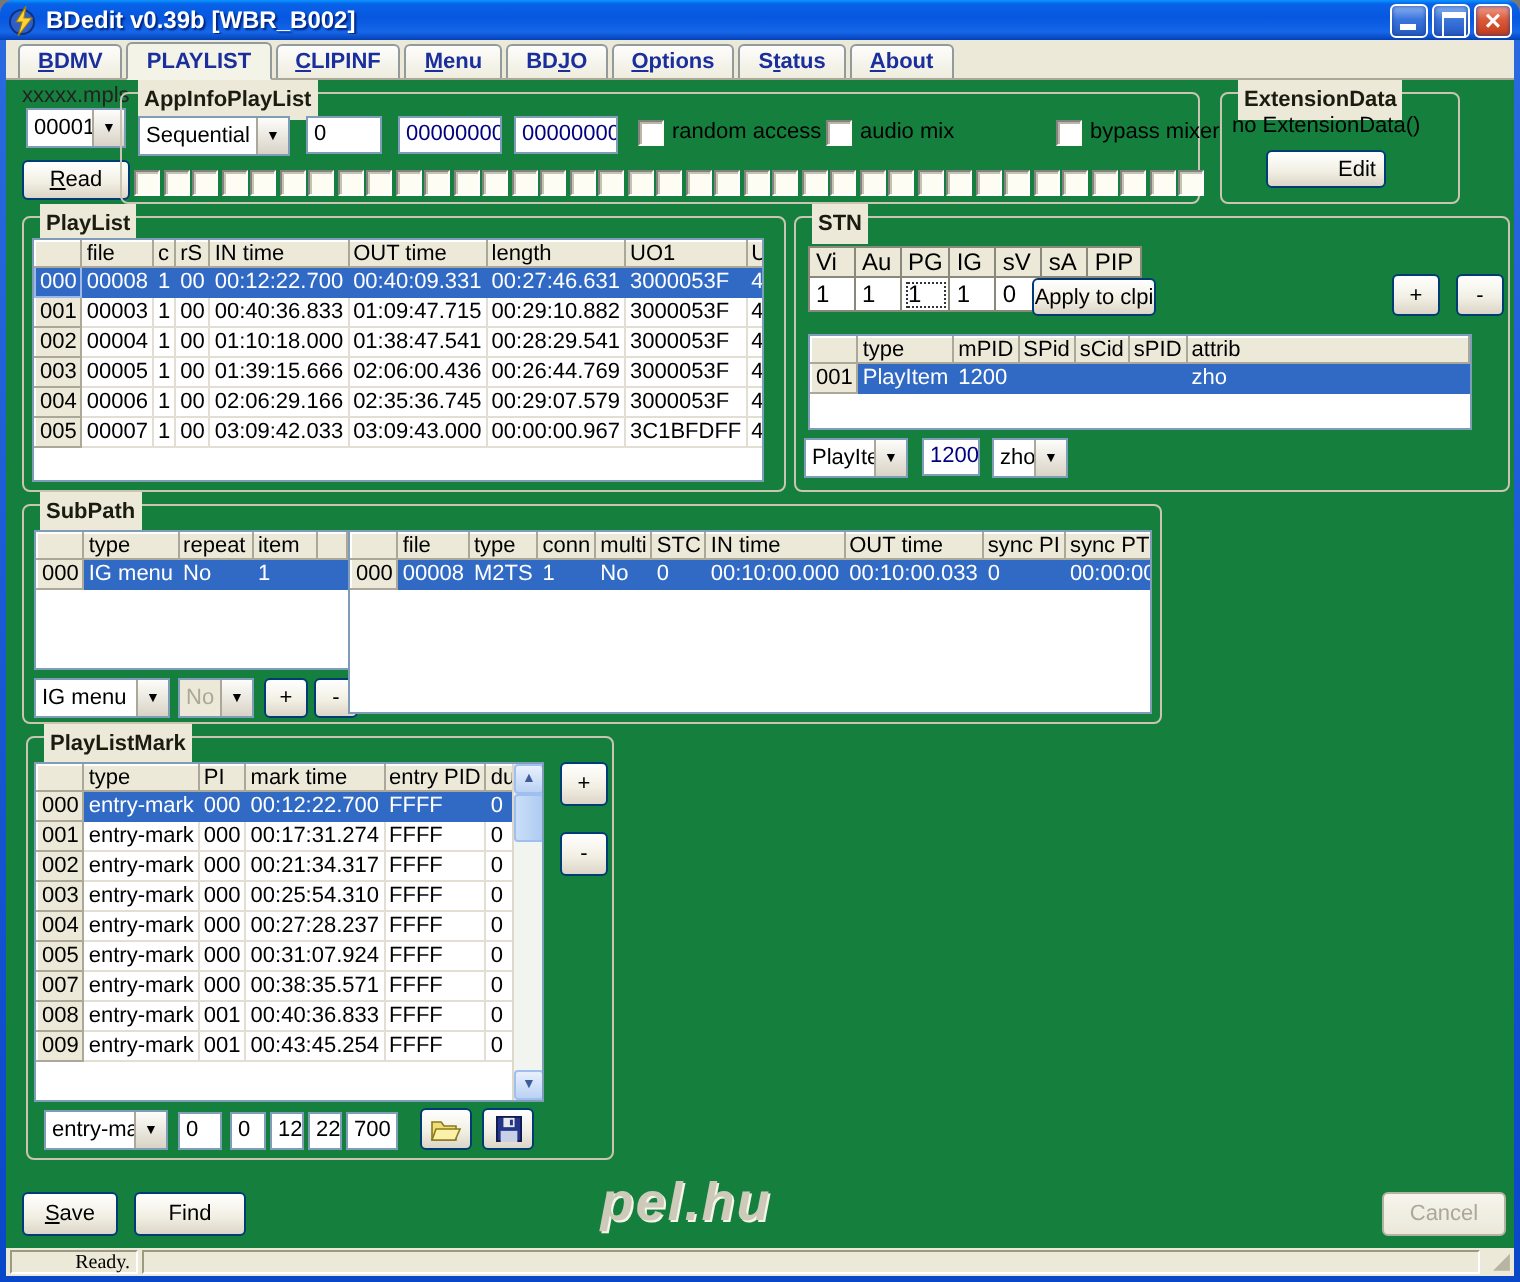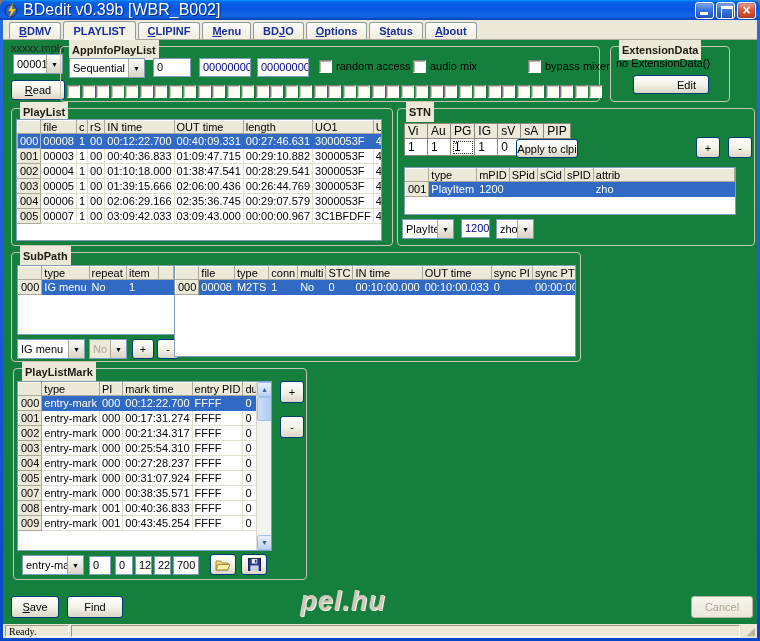--- a/index.html
+++ b/index.html
@@ -4,21 +4,21 @@
 <style>
   * { margin:0; padding:0; box-sizing:border-box; }
   html,body { background:#777; }
   body { font-family:"Liberation Sans", sans-serif; }
   .window{width:760px;height:641px;position:relative;background:linear-gradient(180deg,#2A6BE0,#0947C9);
           border-radius:7px 7px 0 0; overflow:hidden; font-size:11px; color:#000;}
   
   .titlebar{height:20px;display:flex;align-items:center;padding:0 4px;gap:4px;
     background:linear-gradient(180deg,#0997FF 0%,#0862E8 10%,#0757E0 45%,#1667E8 80%,#0341B8 100%);
     border-radius:7px 7px 0 0;}
-  .titlebar .title{color:#fff;font-weight:normal;font-size:16px;text-shadow:1px 1px 1px #00227A;flex:1;
+  .titlebar .title{color:#fff;font-weight:bold;font-size:12px;text-shadow:1px 1px 1px #00227A;flex:1;
     white-space:nowrap;overflow:hidden;}
   .appicon{width:15px;height:15px;flex:0 0 auto;}
   .wbtns{display:flex;gap:2px;}
   .wb{width:19px;height:17px;border-radius:3px;border:1px solid #fff;position:relative;
       background:linear-gradient(180deg,#8DB3F2,#3B76DC 45%,#2258BE);box-shadow:inset 0 0 2px #1A41A0;}
   .wb-close{background:linear-gradient(180deg,#F2A08B,#DC5B3B 45%,#C23A17);}
   .wb-min::after{content:"";position:absolute;left:4px;bottom:3px;width:8px;height:3px;background:#fff;}
   .wb-max::after{content:"";position:absolute;left:4px;top:3px;width:10px;height:9px;border:1px solid #fff;border-top-width:3px;}
   .wb-close::after{content:"\00d7";position:absolute;left:0;top:-1px;width:100%;text-align:center;
       font:bold 14px/17px "Liberation Sans",sans-serif;color:#fff;}
@@ -75,21 +75,21 @@
   .sbar{position:absolute;width:15px;background:#F2F4F0;border-left:1px solid #DCD9CA;}
   .sb-btn{position:absolute;left:0;width:15px;height:15px;border:1px solid #9EBFF0;border-radius:2px;
        background:linear-gradient(180deg,#E8F0FC,#BBD2F4);display:flex;align-items:center;justify-content:center;
        font-size:7px;color:#3C5C9C;}
   .sb-thumb{position:absolute;left:0;width:15px;height:24px;border:1px solid #9EBFF0;border-radius:2px;
        background:linear-gradient(90deg,#CBDEF8,#AECBF2);}
   
   .statusbar{position:absolute;left:0;right:0;bottom:0;height:14px;background:#ECE9D8;display:flex;gap:2px;
        padding:1px 2px;font-size:10px;align-items:stretch;}
   .spanel{border:1px solid;border-color:#9D9A84 #FFFFFF #FFFFFF #9D9A84;padding:0 3px;line-height:11px;
-       font-family:"Liberation Serif",serif;}
+       font-family:"Liberation Serif",serif;text-align:right;}
   .sgrip{width:13px;color:#B8B4A2;font-size:11px;line-height:12px;text-align:right;}
   .watermark{position:absolute;font:bold italic 27px "Liberation Sans",sans-serif;color:#CDCABA;
        text-shadow:1px 1px 0 #F7F5EA;letter-spacing:1px;}
   .icbtn{position:absolute;border:1px solid #003C74;border-radius:3px;
        background:linear-gradient(180deg,#FFFFFF,#F2F0E4 55%,#DCD5C8);display:flex;align-items:center;justify-content:center;}
   .lbl{position:absolute;white-space:nowrap;}
 </style>
 </head>
 <body>
 
@@ -188,21 +188,21 @@
             <span class="fbox"></span>
             <span class="fbox"></span>
             <span class="fbox"></span>
             <span class="fbox"></span>
           </div>
       </div>
 
       <div class="group" style="left:607px;top:6px;width:120px;height:56px;">
         <div class="gtitle">ExtensionData</div>
         <div class="lbl" style="left:5px;top:10px;">no ExtensionData()</div>
-        <div class="btn" style="left:22px;top:28px;width:76px;height:19px;padding-left:31px;">Edit</div>
+        <div class="btn" style="left:22px;top:28px;width:60px;height:19px;padding-left:31px;">Edit</div>
       </div>
 
       <div class="group" style="left:8px;top:68px;width:382px;height:138px;">
         <div class="gtitle">PlayList</div>
         <div class="listbox" style="left:4px;top:10px;width:366px;height:122px;">
           <table class="grid selfull">
             <colgroup>
                 <col style="width:22px">
                 <col style="width:36px">
                 <col style="width:12px">

